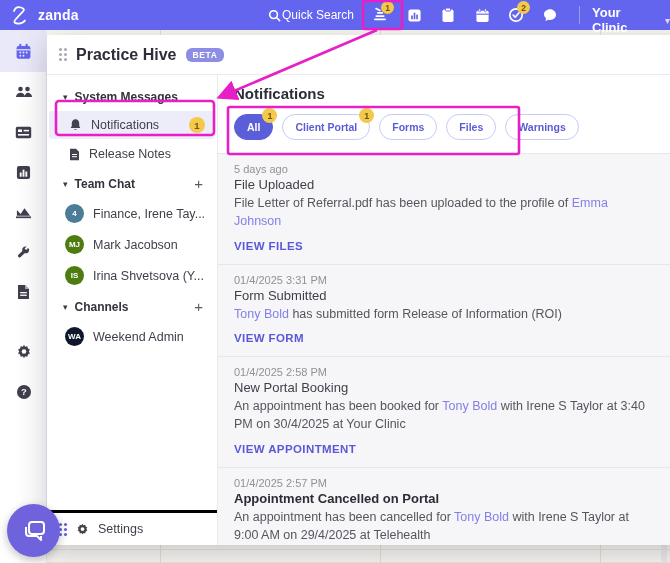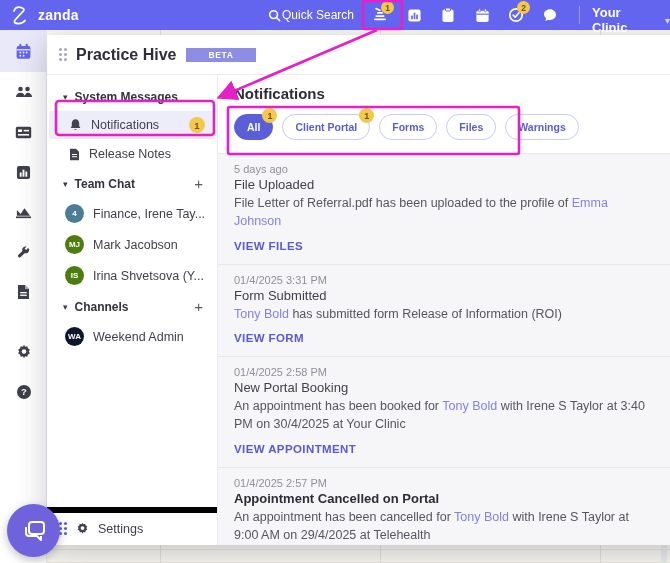--- a/index.html
+++ b/index.html
@@ -39,39 +39,39 @@
     display:flex; align-items:center; justify-content:center; box-shadow:0 3px 10px rgba(0,0,0,.25); cursor:pointer; }
 
   
   .panel { position:absolute; left:47px; top:35px; width:662px; height:510px; background:#fff; z-index:30;
     box-shadow:0 8px 30px rgba(40,40,60,.25); border-radius:0 4px 4px 4px; display:flex; flex-direction:column; overflow:hidden; }
   .panel-header { height:40px; border-bottom:1px solid #e9e9ee; display:flex; align-items:center; padding:0 12px; gap:9px; flex:none; }
   .drag-dots { display:grid; grid-template-columns:3px 3px; grid-auto-rows:3px; gap:2px; }
   .drag-dots i { width:3px; height:3px; border-radius:50%; background:#a9a9b4; }
   .drag-dots.purple i { background:#5d5dd8; }
   .panel-title { font-size:16px; font-weight:700; color:#2e2e3a; }
-  .beta-pill { background:#8d8de6; color:#fff; font-size:8.5px; font-weight:700; letter-spacing:.6px; padding:2px 23px; border-radius:0; }
+  .beta-pill { background:#8d8de6; color:#fff; font-size:8.5px; font-weight:700; letter-spacing:.6px; padding:2px 7px; border-radius:6px; }
   .panel-close { margin-left:auto; font-size:17px; color:#4d4d57; cursor:pointer; line-height:1; padding:2px 6px; }
   .panel-body { flex:1; display:flex; min-height:0; }
 
   
   .pnav { width:171px; flex:none; border-right:1px solid #e9e9ee; display:flex; flex-direction:column; padding-top:8px; }
   .pnav-list { flex:1; min-height:0; }
   .nav-section { display:flex; align-items:center; gap:7px; padding:7px 14px 6px 16px; cursor:pointer; }
   .nav-caret { font-size:9px; color:#3a3a44; }
   .nav-section-label { font-size:12px; font-weight:700; color:#33333d; }
   .nav-plus { margin-left:auto; font-size:15px; color:#5a5a64; font-weight:400; cursor:pointer; }
   .nav-item { display:flex; align-items:center; gap:9px; padding:7px 12px 7px 22px; font-size:12.5px; color:#3f3f4a; cursor:pointer; white-space:nowrap; }
   .nav-item.selected { background:#edecf9; border-radius:3px; margin:1px 2px; padding:6px 10px 6px 20px; }
   .nav-badge { margin-left:auto; min-width:16px; height:16px; border-radius:8px; background:#f3c84b; color:#6b5416; font-size:9.5px; font-weight:700; display:flex; align-items:center; justify-content:center; }
   .chat-row { display:flex; align-items:center; gap:9px; padding:6px 12px 6px 18px; font-size:12.5px; color:#3f3f4a; cursor:pointer; white-space:nowrap; overflow:hidden; }
   .avatar { width:19px; height:19px; border-radius:50%; color:#fff; font-size:8px; font-weight:700; display:flex; align-items:center; justify-content:center; flex:none; }
   .av-finance { background:#4d7d96; } .av-mj { background:#4d7c0f; } .av-is { background:#4d7c0f; } .av-wa { background:#0f172a; }
   .chat-name { overflow:hidden; text-overflow:clip; }
-  .pnav-settings { flex:none; border-top:6px solid #000000; display:flex; gap:9px; padding:9px 14px 9px 12px; cursor:pointer; }
+  .pnav-settings { flex:none; border-top:3px solid #000000; display:flex; align-items:center; gap:9px; padding:9px 14px 9px 12px; cursor:pointer; }
   .settings-label { font-size:12.5px; color:#3f3f4a; }
 
   
   .pmain { flex:1; min-width:0; position:relative; display:flex; flex-direction:column; }
   .pmain-head { display:flex; align-items:center; padding:10px 16px 4px 16px; flex:none; }
   .pmain-title { font-size:15px; font-weight:700; color:#2e2e3a; }
   .menu-dots { margin-left:auto; font-size:13px; font-weight:700; color:#6a6a72; letter-spacing:1px; cursor:pointer; line-height:1; }
   .chips { display:flex; gap:9px; padding:8px 16px 13px 16px; flex:none; }
   .chip { position:relative; border:1.5px solid #c9cbf2; background:#fff; color:#585dd6; font-family:"Liberation Sans",sans-serif;
     font-size:10.5px; font-weight:700; border-radius:14px; padding:6px 12px; cursor:pointer; }

